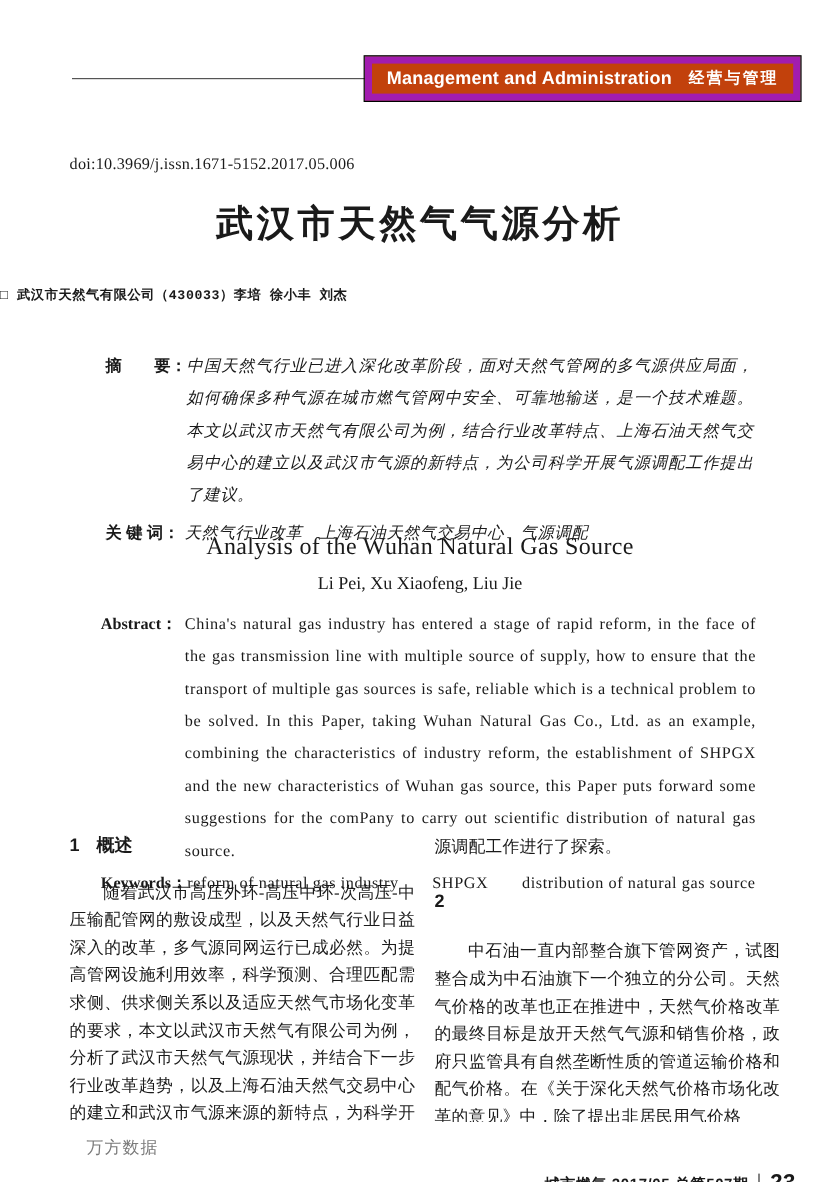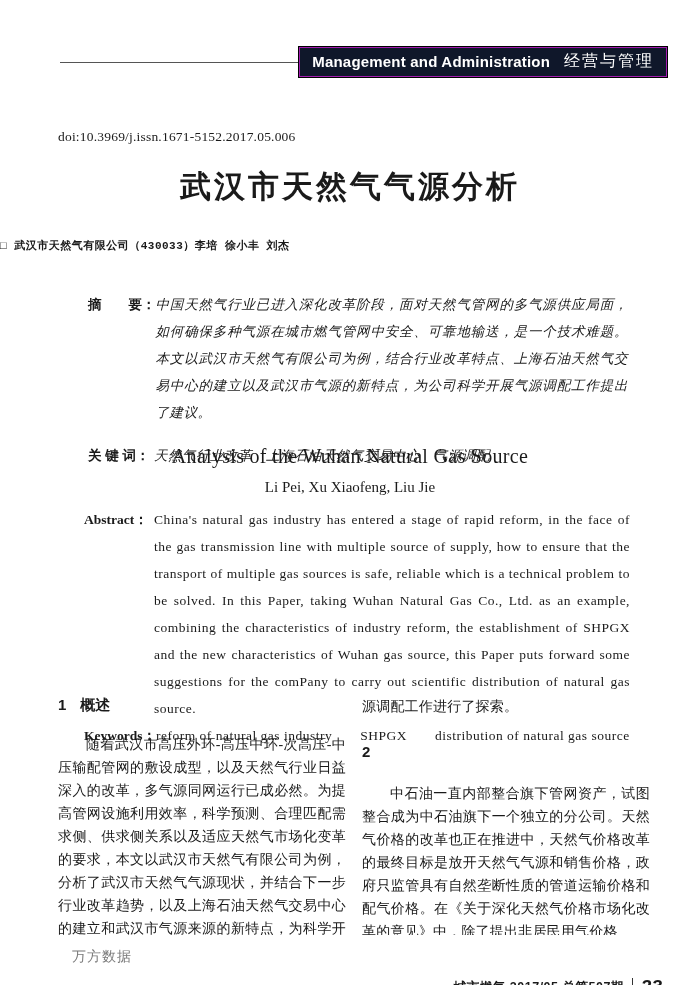--- a/index.html
+++ b/index.html
@@ -14,34 +14,34 @@
     overflow:hidden;
   }
 
   
   .header-row {
     position:absolute; top:47px; left:60px; right:33px;
     display:flex; align-items:center;
   }
   .header-line { flex:1; height:1px; background:#555; }
   .header-bar {
-    background:#0f172a;
-    border:1px solid #a21caf;
+    background:#c2410c;
+    border:6px solid #a21caf;
     outline:1.5px solid #000;
     padding:3px 12px 4px 12px;
-    display:flex; align-items:center; gap:14px;
+    display:flex; align-items:flex-end; gap:14px;
     white-space:nowrap;
   }
   .header-bar .en {
     color:#fff; font-family:"Liberation Sans","DejaVu Sans",sans-serif;
     font-weight:bold; font-size:15px; letter-spacing:0.2px;
   }
   .header-bar .zh {
     color:#fff; font-family:"Liberation Sans","DejaVu Sans",sans-serif;
-    font-weight:normal; font-size:16px; letter-spacing:2px;
+    font-weight:bold; font-size:13px; letter-spacing:2px;
   }
 
   .doi {
     position:absolute; top:129px; left:58px;
     font-size:13.5px; letter-spacing:0.2px;
   }
 
   .title-zh {
     position:absolute; top:166px; left:0; width:100%;
     text-align:center; font-size:31px; font-weight:bold;
@@ -62,21 +62,21 @@
   }
   .abs-row { display:flex; }
   .abs-label {
     flex:0 0 66px; font-weight:bold; font-style:normal;
     font-family:"Liberation Sans","DejaVu Sans",sans-serif;
     font-size:13.5px; white-space:nowrap;
   }
   .abs-text {
     flex:1; text-align:justify; font-style:italic; letter-spacing:0.5px;
   }
-  .kw-zh-row { display:flex; margin-top:16px; }
+  .kw-zh-row { display:flex; margin-top:4px; }
   .kw-zh-text { flex:1; font-style:italic; letter-spacing:0.5px; }
 
   
   .title-en {
     position:absolute; top:445px; left:0; width:100%;
     text-align:center; font-size:20px; letter-spacing:0.3px;
   }
   .authors-en {
     position:absolute; top:479px; left:0; width:100%;
     text-align:center; font-size:15px;

